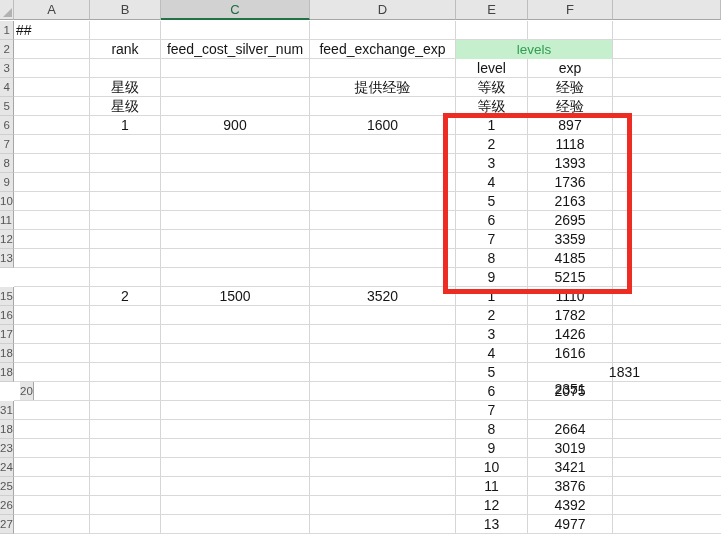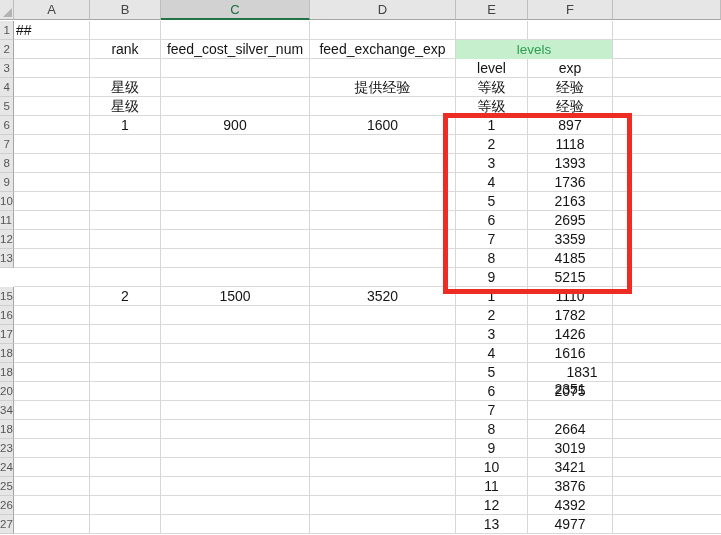--- a/index.html
+++ b/index.html
@@ -73,22 +73,22 @@
       <div class="rowhdr" style="top: 192px;">10</div>
       <div class="rowhdr" style="top: 211px;">11</div>
       <div class="rowhdr" style="top: 230px;">12</div>
       <div class="rowhdr" style="top: 249px;">13</div>
       <div class="rowhdr" style="top: 284px; margin-top: 48px;">14</div>
       <div class="rowhdr" style="top: 287px;">15</div>
       <div class="rowhdr" style="top: 306px;">16</div>
       <div class="rowhdr" style="top: 325px;">17</div>
       <div class="rowhdr" style="top: 344px;">18</div>
       <div class="rowhdr" style="top: 363px;">18</div>
-      <div class="rowhdr" style="top: 382px;">20</div>
-      <div class="rowhdr" style="top: 401px;">34</div>
+      <div class="rowhdr" style="top: 382px; margin-left: 20px;">20</div>
+      <div class="rowhdr" style="top: 401px;">31</div>
       <div class="rowhdr" style="top: 420px;">18</div>
       <div class="rowhdr" style="top: 439px;">23</div>
       <div class="rowhdr" style="top: 458px;">24</div>
       <div class="rowhdr" style="top: 477px;">25</div>
       <div class="rowhdr" style="top: 496px;">26</div>
       <div class="rowhdr" style="top: 515px;">27</div>
     </div>
   <div id="grid">
       <div class="vline" style="left: 89px; top: 21px; height: 513px;"></div>
       <div class="vline" style="left: 160px; top: 21px; height: 513px;"></div>
@@ -163,21 +163,21 @@
       <div class="cell" style="left: 310px; width: 145px; top: 287px;">3520</div>
       <div class="cell" style="left: 456px; width: 71px; top: 287px;">1</div>
       <div class="cell" style="left: 528px; width: 84px; top: 287px;">1110</div>
       <div class="cell" style="left: 456px; width: 71px; top: 306px;">2</div>
       <div class="cell" style="left: 528px; width: 84px; top: 306px;">1782</div>
       <div class="cell" style="left: 456px; width: 71px; top: 325px;">3</div>
       <div class="cell" style="left: 528px; width: 84px; top: 325px;">1426</div>
       <div class="cell" style="left: 456px; width: 71px; top: 344px;">4</div>
       <div class="cell" style="left: 528px; width: 84px; top: 344px;">1616</div>
       <div class="cell" style="left: 456px; width: 71px; top: 363px;">5</div>
-      <div class="cell" style="left: 540px; width: 84px; top: 363px;">1831</div>
+      <div class="cell" style="left: 556px; width: 84px; top: 363px; text-align: right;">1831</div>
       <div class="cell" style="left: 456px; width: 71px; top: 382px;">6</div>
       <div class="cell" style="left: 528px; width: 84px; top: 382px;">2075</div>
       <div class="cell" style="left: 456px; width: 71px; top: 401px;">7</div>
       <div class="cell" style="left: 528px; width: 84px; top: 380px;">2351</div>
       <div class="cell" style="left: 456px; width: 71px; top: 420px;">8</div>
       <div class="cell" style="left: 528px; width: 84px; top: 420px;">2664</div>
       <div class="cell" style="left: 456px; width: 71px; top: 439px;">9</div>
       <div class="cell" style="left: 528px; width: 84px; top: 439px;">3019</div>
       <div class="cell" style="left: 456px; width: 71px; top: 458px;">10</div>
       <div class="cell" style="left: 528px; width: 84px; top: 458px;">3421</div>

